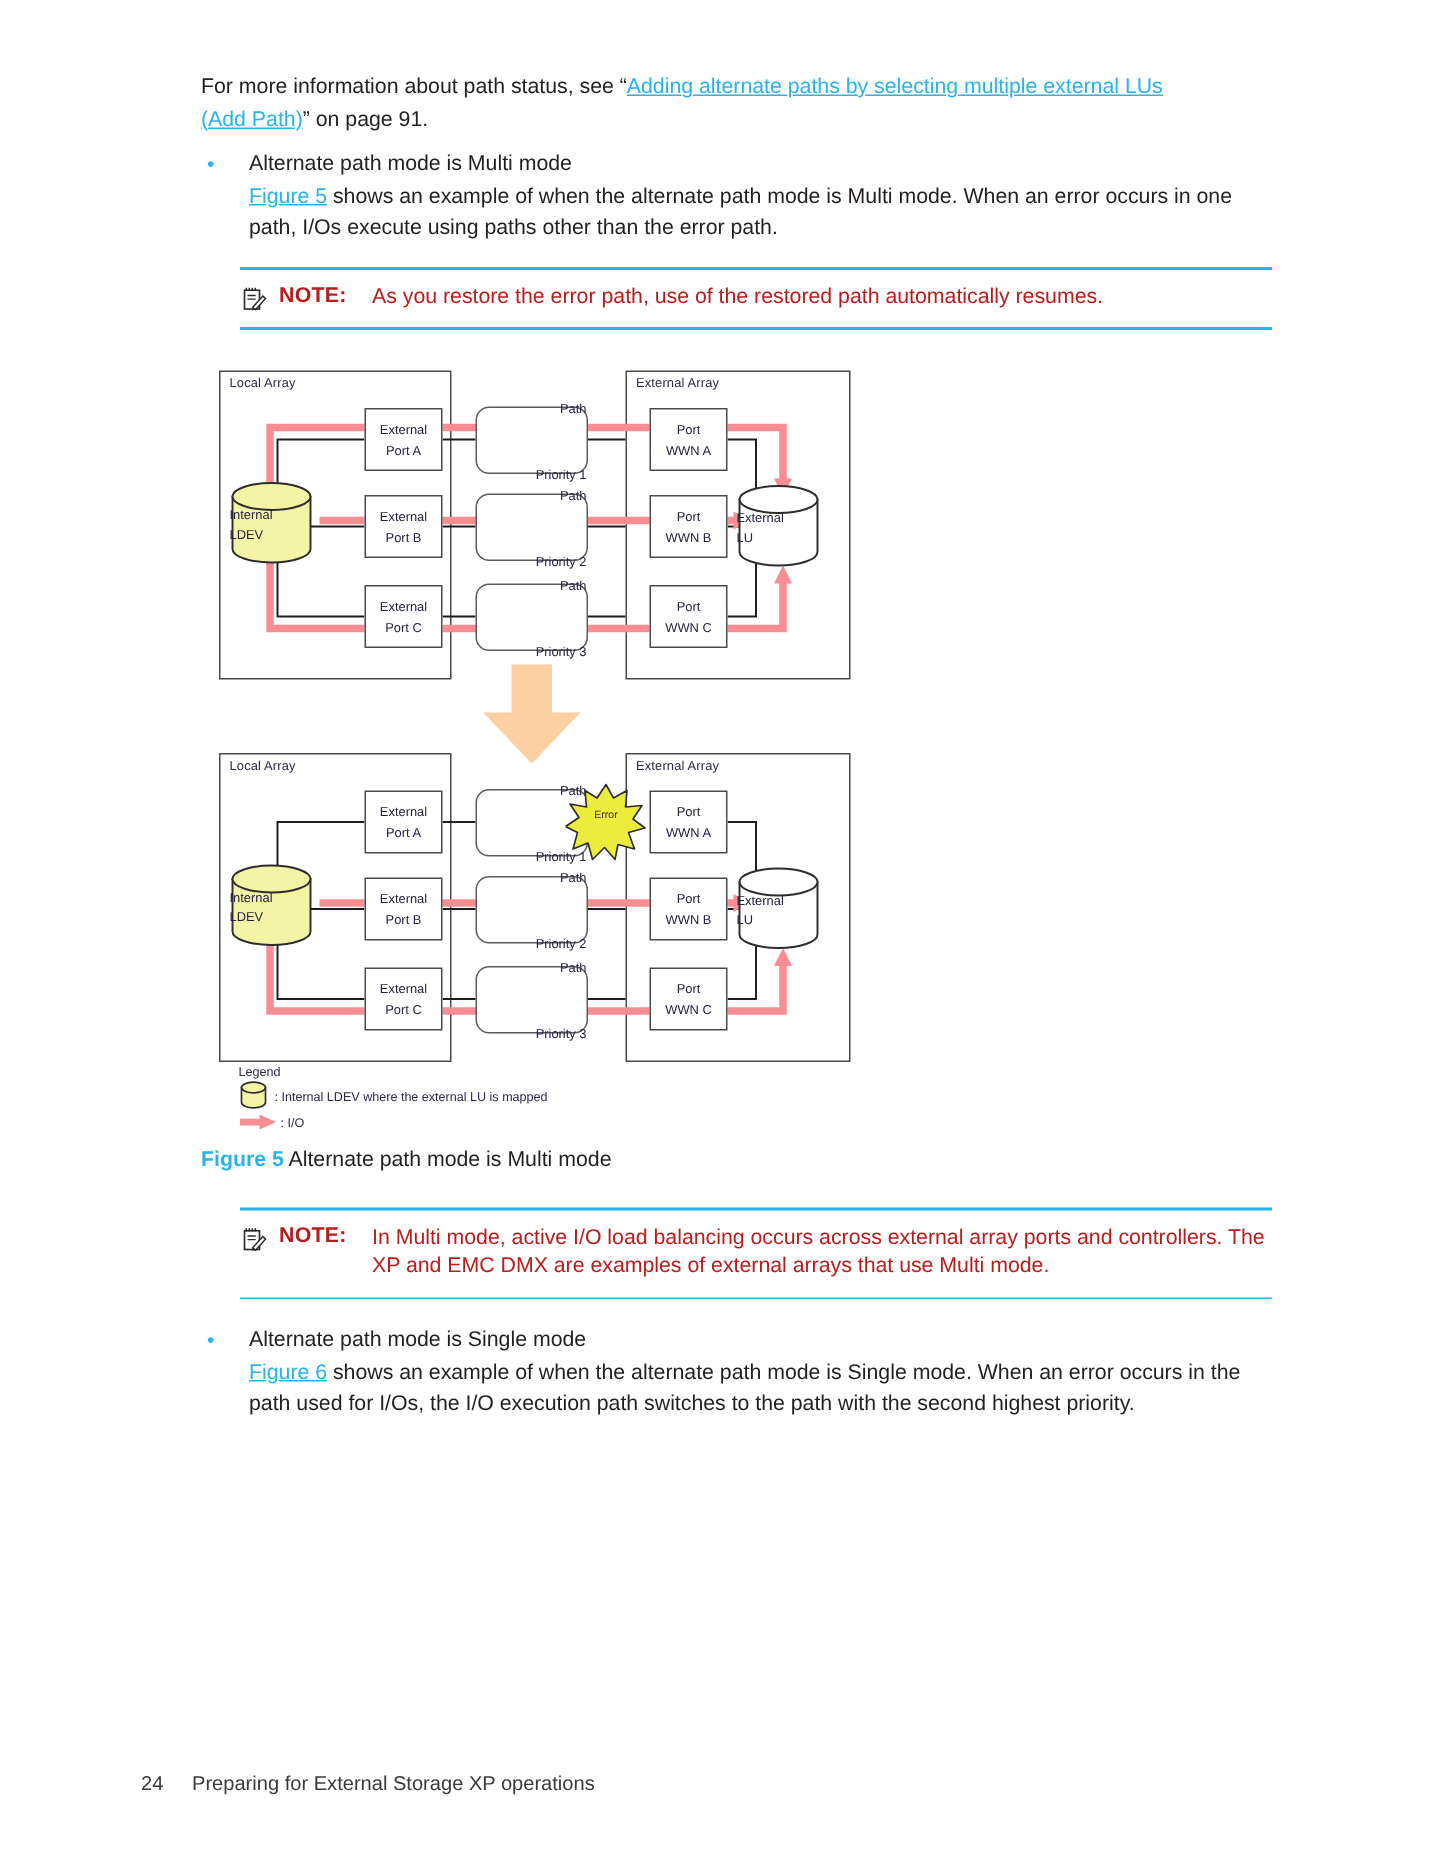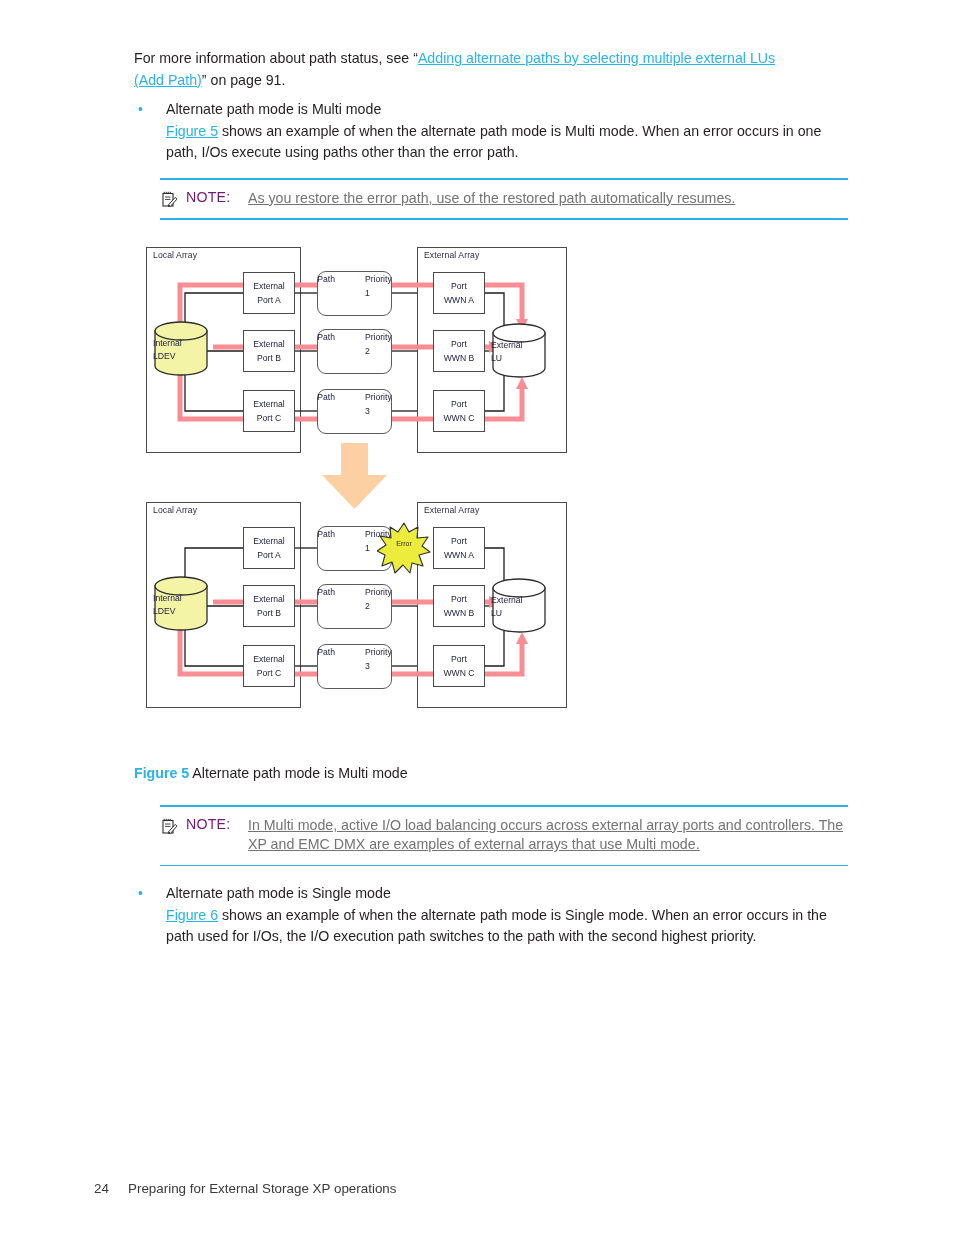--- a/index.html
+++ b/index.html
@@ -53,32 +53,31 @@
     min-height: 30px;
   }
   .note-icon {
     position: absolute;
     left: 2px; top: 11px;
     width: 16px; height: 17px;
   }
   .note-label {
     position: absolute;
     left: 26px; top: 9px;
-    font-weight: normal;
+    font-weight: bold;
     font-size: 14.2px;
-    color: #701a75;
+    color: #b91c1c;
     letter-spacing: .2px;
   }
   .note-body {
     display: block;
     margin-left: 88px;
     font-size: 14.2px;
     line-height: 19.5px;
-    color: #737373;
-    text-decoration: underline;
+    color: #b91c1c;
   }
 
   
   .fig-caption {
     position: absolute;
     font-size: 14.2px;
     color: #231f20;
   }
   .fig-caption b {
     color: #29b4e8;
@@ -121,21 +120,22 @@
     color: #23233f;
     line-height: 14px;
     z-index: 4;
   }
   .path-box {
     position: absolute;
     border: 1.4px solid #5b5b5b;
     border-radius: 9px;
     background: #ffffff;
     display: flex;
-    align-items: flex-start;
+    flex-direction: column;
+    align-items: flex-end;
     justify-content: center;
     font-size: 8.6px;
     color: #23233f;
     line-height: 14px;
     z-index: 4;
     gap: 30px;
   }
   .cyl {
     position: absolute;
     z-index: 5;
@@ -400,20 +400,33 @@
       <svg class="cyl" style="left:346px; top:80px;" width="56" height="55" viewBox="0 0 56 55">
         <path d="M2 10 L2 45 A26 9 0 0 0 54 45 L54 10 Z" fill="#ffffff" stroke="#2d2d2d" stroke-width="1.3"></path>
         <ellipse cx="28" cy="10" rx="26" ry="9" fill="#ffffff" stroke="#2d2d2d" stroke-width="1.3"></ellipse>
       </svg>
       <div class="cyl-label" style="left:346px; top:96px; width:56px;">
         <span>External</span><br>
         <span>LU</span>
       </div>
     </div>
 
+    <div style="position:absolute; left:0; top:466px; width:430px; height:48px;">
+      <div class="legend-title" style="left:14px; top:0px;">Legend</div>
+      <svg style="position:absolute; left:14px; top:11px;" width="20" height="20" viewBox="0 0 20 20">
+        <path d="M2 5 L2 15 A8 3.6 0 0 0 18 15 L18 5 Z" fill="#f4f4a6" stroke="#2d2d2d" stroke-width="1.1"></path>
+        <ellipse cx="10" cy="5" rx="8" ry="3.6" fill="#f4f4a6" stroke="#2d2d2d" stroke-width="1.1"></ellipse>
+      </svg>
+      <div class="legend-text" style="left:38px; top:17px;">: Internal LDEV where the external LU is mapped</div>
+      <svg style="position:absolute; left:14px; top:33px;" width="26" height="12" viewBox="0 0 26 12">
+        <line x1="1" y1="6" x2="16" y2="6" stroke="#f98d94" stroke-width="4.5"></line>
+        <path d="M14 1 L14 11 L25 6 Z" fill="#f98d94"></path>
+      </svg>
+      <div class="legend-text" style="left:42px; top:34px;">: I/O</div>
+    </div>
   </div>
 
   <div class="fig-caption" style="left:134px; top:765px;">
     <b>Figure 5</b>
     <span>Alternate path mode is Multi mode</span>
   </div>
 
   <div class="note" style="top:805px;">
     <div class="rule"></div>
     <div class="inner">

